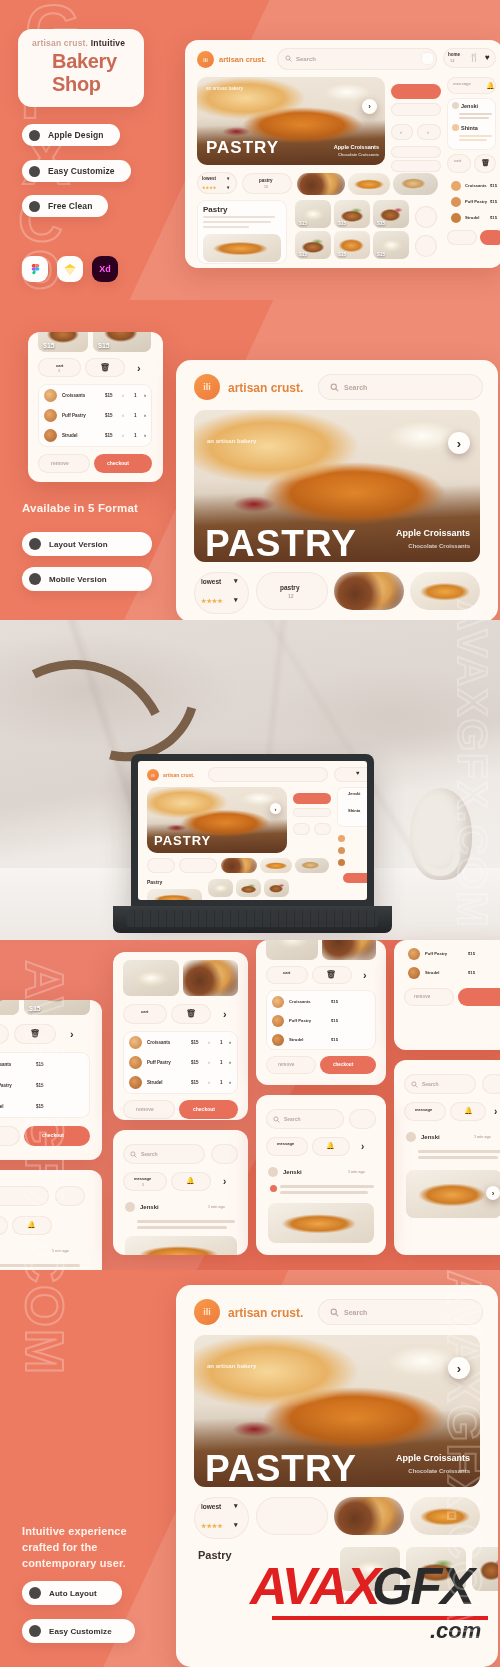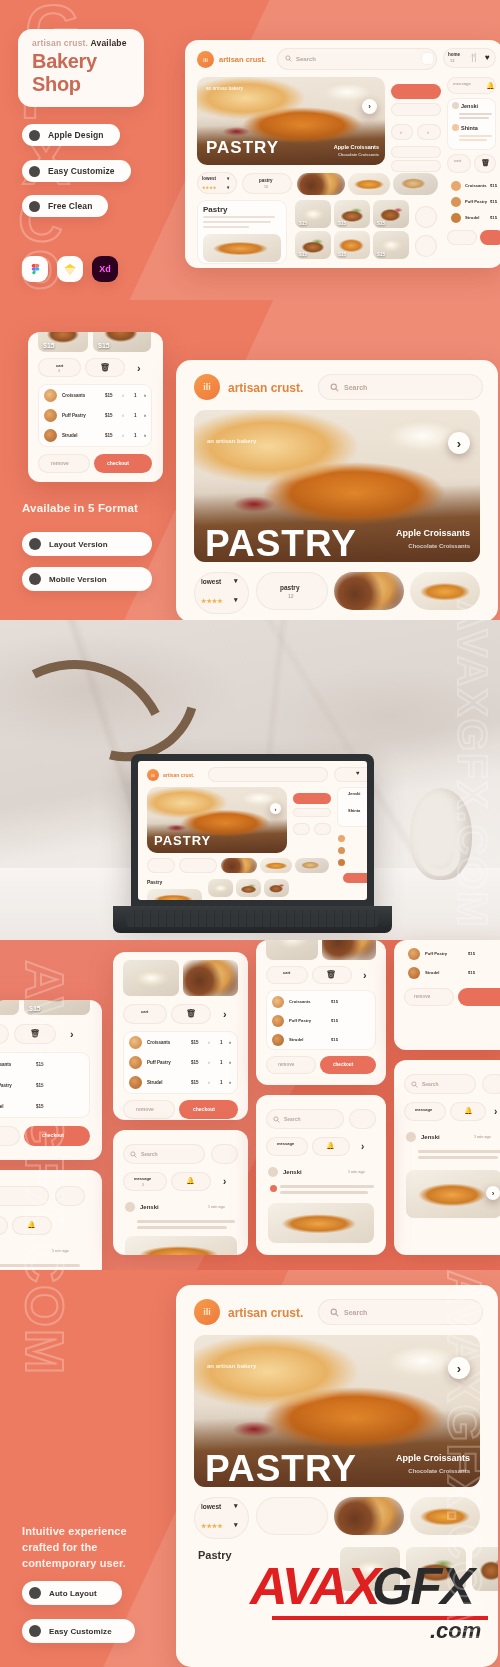--- a/index.html
+++ b/index.html
@@ -41,21 +41,21 @@
   }
 
   
   .title-card {
     position: absolute; background: #FFF9F5;
     border-radius: 14px; padding: 9px 14px 11px;
     box-shadow: 0 6px 18px rgba(150,50,30,0.16);
   }
   .title-kicker { font-size: 8.5px; font-weight: 700; color: #3A2A26; letter-spacing: .2px; }
   .title-kicker .muted { color: #C9A396; font-weight: 600; }
-  .title-main { font-size: 20px; font-weight: 700; color: #C96A54; letter-spacing: -.3px; margin-top: 2px; }
+  .title-main { font-size: 20px; font-weight: 700; color: #C96A54; letter-spacing: -.3px; margin-top: 2px; margin-left: 20px; }
 
   
   .pill {
     position: absolute; background: #FFFDFB; border-radius: 20px;
     height: 22px; display: flex; align-items: center; gap: 8px;
     padding: 0 16px 0 7px; box-shadow: 0 4px 12px rgba(150,50,30,0.16);
   }
   .pill .dot { width: 11px; height: 11px; border-radius: 50%; background: #4A4745; flex: none; }
   .pill .lbl { font-size: 8.5px; font-weight: 700; color: #34302E; letter-spacing: .1px; }
 
@@ -220,21 +220,21 @@
     <div class="wm wm-stroke" style="left:25px;top:-10px;font-size:72px;">G</div>
     <div class="wm wm-stroke" style="left:20px;top:52px;font-size:72px;">F</div>
     <div class="wm wm-stroke" style="left:22px;top:118px;font-size:72px;">X</div>
     <div class="wm wm-stroke" style="left:18px;top:184px;font-size:62px;">C</div>
     <div class="wm wm-stroke" style="left:20px;top:240px;font-size:52px;">O</div>
   </div>
 
   <div class="title-card" style="left:18px;top:29px;width:126px;">
     <div class="title-kicker">
       <span class="muted">artisan crust.</span>
-      <span>Availabe</span>
+      <span>Intuitive</span>
     </div>
     <div class="title-main">Bakery Shop</div>
   </div>
 
   <div class="pill" style="left:22px;top:124px;">
     <span class="dot"></span>
     <span class="lbl">Apple Design</span>
   </div>
   <div class="pill" style="left:22px;top:160px;">
     <span class="dot"></span>

